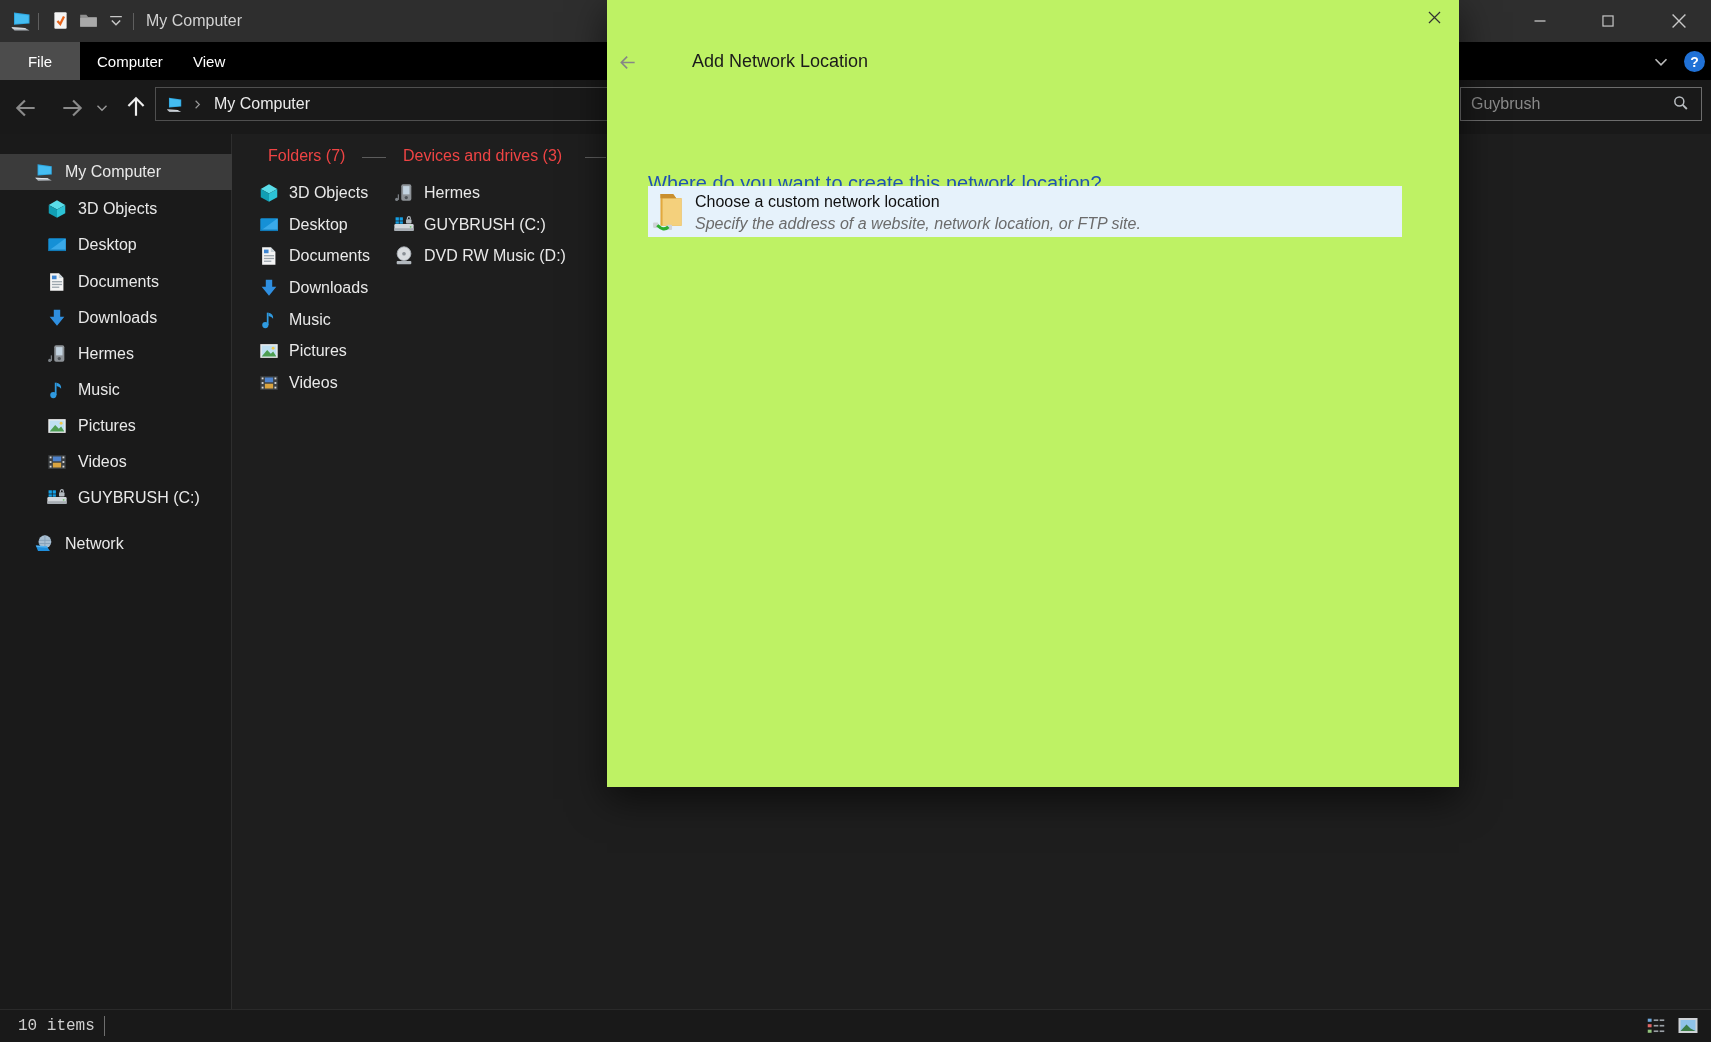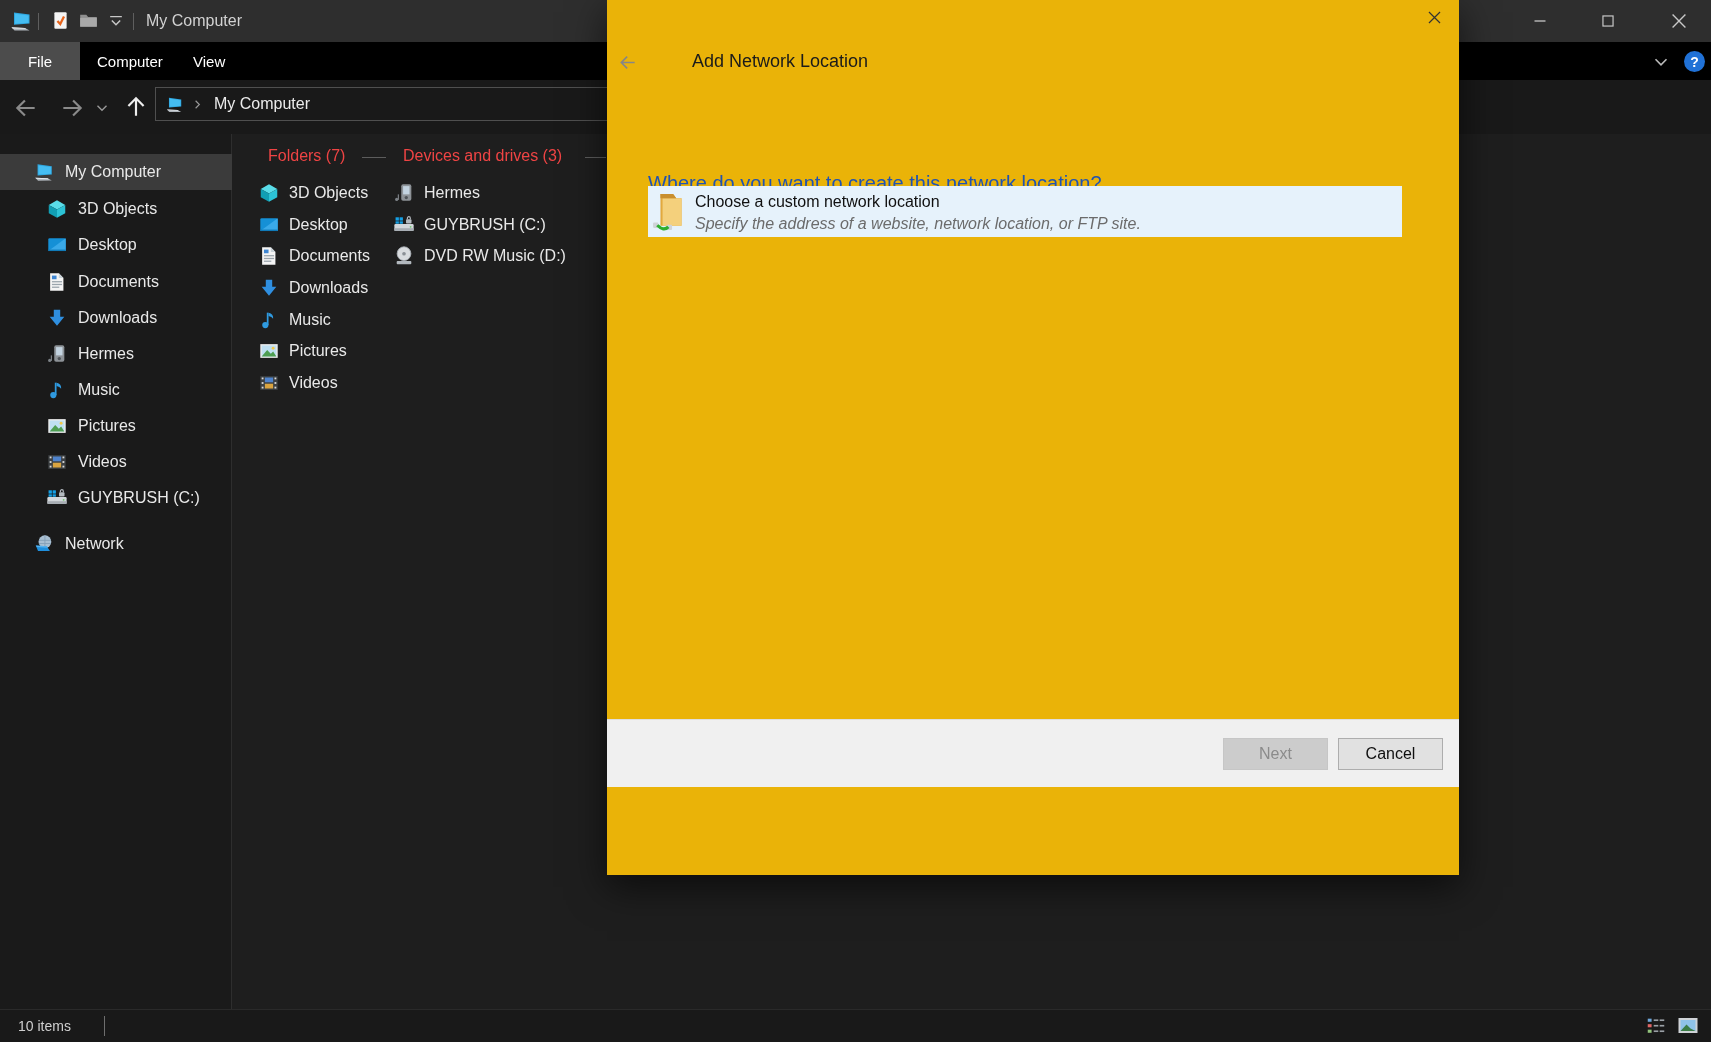--- a/index.html
+++ b/index.html
@@ -37,28 +37,28 @@
 
   .content{position:absolute;left:233px;top:134px;width:1478px;height:875px;background:#1e1e1e;}
   .ghead{position:absolute;font-size:16px;color:#ef4444;white-space:nowrap;}
   .gline{position:absolute;height:1px;background:#5c5c5c;}
   .crow{position:absolute;height:30px;display:flex;align-items:center;gap:9px;font-size:16px;
         color:#e9e9e9;white-space:nowrap;}
 
   .statusbar{position:absolute;left:0;top:1009px;width:1711px;height:33px;background:#191919;
              border-top:1px solid #2a2a2a;box-sizing:border-box;}
   .st-text{position:absolute;left:18px;top:0;height:32px;display:flex;align-items:center;
-           color:#cfcfcf;font-size:14px;}
+           color:#cfcfcf;font-size:16px;font-family:Liberation Mono, monospace;}
   .st-sep{position:absolute;left:104px;top:6px;width:1px;height:20px;background:#6e6e6e;}
   .viewbtn{position:absolute;top:4px;width:24px;height:24px;display:flex;align-items:center;justify-content:center;}
 
   .ic{display:block;}
 
   
-  .dialog{position:absolute;left:607px;top:0;width:852px;height:875px;background:#eab308;
+  .dialog{position:absolute;left:607px;top:0;width:852px;height:787px;background:#bef264;
           box-shadow:0 12px 36px rgba(0,0,0,0.6);}
   .dlg-close{position:absolute;left:810px;top:2px;width:34px;height:30px;display:flex;
              align-items:center;justify-content:center;background:transparent;border:none;}
   .dlg-back{position:absolute;left:5px;top:47px;width:32px;height:30px;display:flex;
             align-items:center;justify-content:center;background:transparent;border:none;}
   .dlg-title{position:absolute;left:85px;top:51px;font-size:18px;color:#1b1b1b;}
   .dlg-heading{position:absolute;left:41px;top:127px;font-size:20px;color:#2053b3;margin-top:45px;}
   .dlg-option{position:absolute;left:41px;top:186px;width:754px;height:51px;background:#e6f2fb;text-align:center;}
   .opt-icon{position:absolute;left:4px;top:3px;}
   .opt-title{position:absolute;left:47px;top:7px;font-size:16px;color:#101010;}
@@ -288,20 +288,26 @@
     <div class="addressbar">
       <svg class="ic" style="margin-left:9px" width="19" height="19">
           <use href="#i-laptop"></use>
         </svg>
       <svg class="ic" style="margin-left:6px;color:#9a9a9a" width="15" height="15">
           <use href="#i-chevright"></use>
         </svg>
       <span style="margin-left:9px">My Computer</span>
     </div>
 
+    <div class="searchbox">
+      <span>Guybrush</span>
+      <svg class="ic" width="20" height="20">
+          <use href="#i-mag"></use>
+        </svg>
+    </div>
   </div>
 
   <div class="sidebar">
     <div class="srow lvl0 sel" style="top:20px">
       <svg class="ic" width="22" height="22">
           <use href="#i-laptop"></use>
         </svg>
       <span>My Computer</span>
     </div>
     <div class="srow lvl1" style="top:57px">
@@ -469,19 +475,15 @@
     <div class="dlg-heading">Where do you want to create this network location?</div>
 
     <div class="dlg-option">
       <svg class="ic opt-icon" width="38" height="44">
           <use href="#i-wizfolder"></use>
         </svg>
       <div class="opt-title">Choose a custom network location</div>
       <div class="opt-sub">Specify the address of a website, network location, or FTP site.</div>
     </div>
 
-    <div class="dlg-footer">
-      <button class="btn btn-next" disabled="">Next</button>
-      <button class="btn btn-cancel">Cancel</button>
-    </div>
   </div>
 
 </div>
 
 </body></html>

